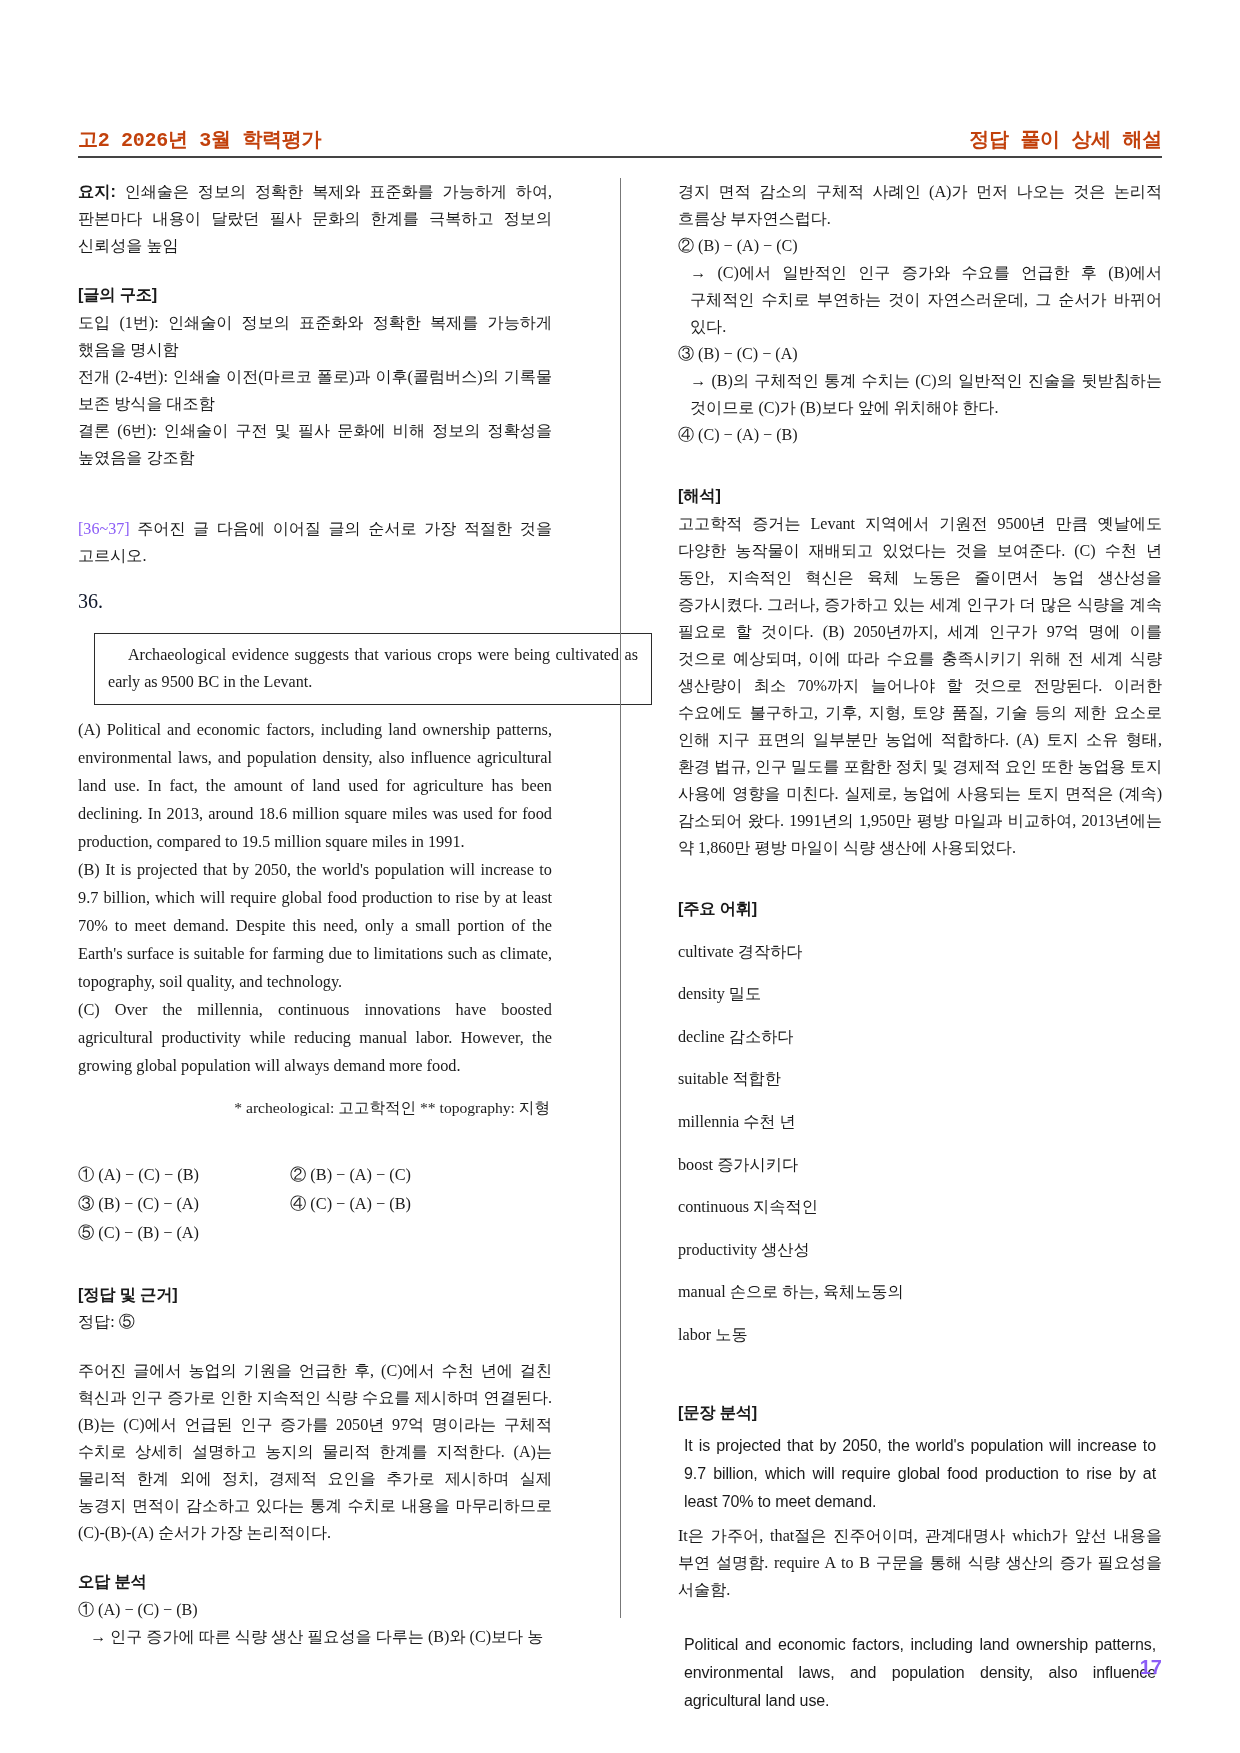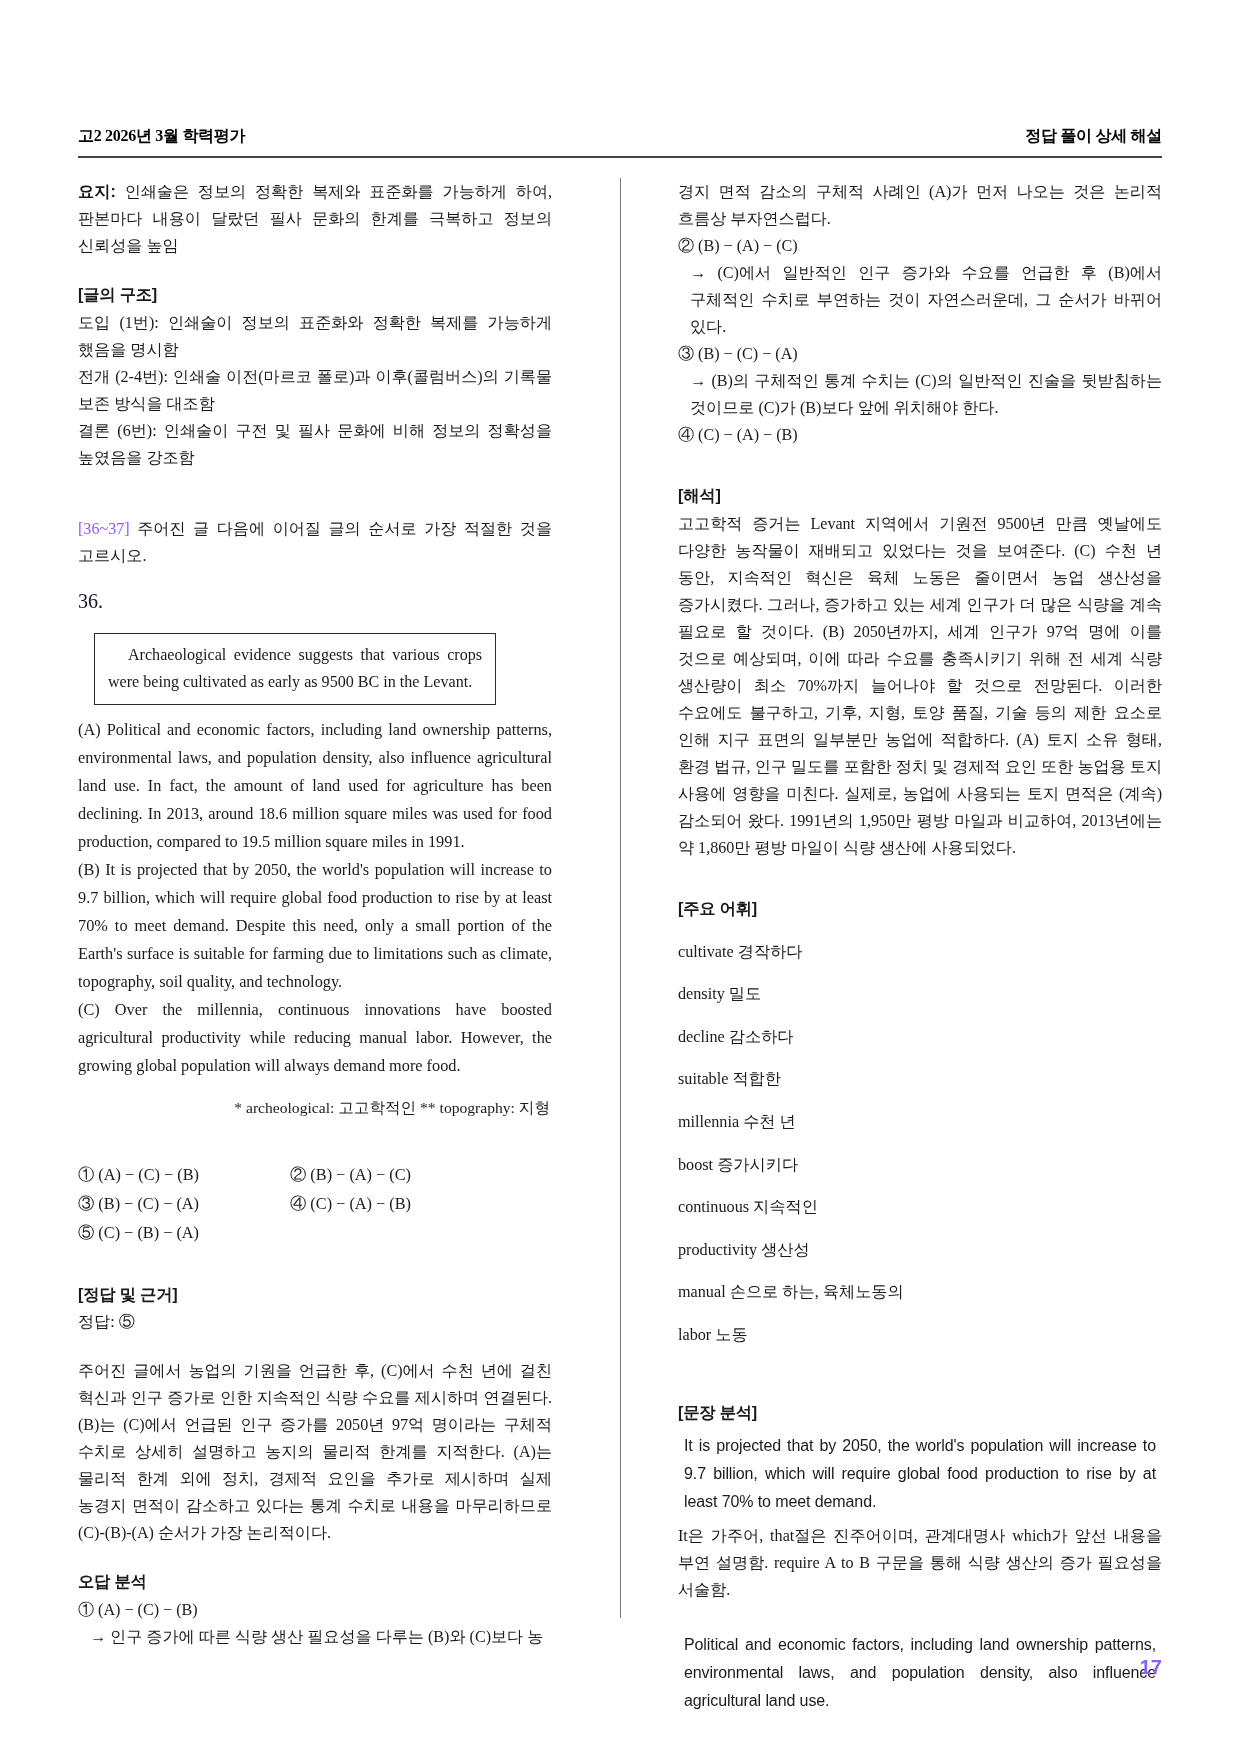--- a/index.html
+++ b/index.html
@@ -25,25 +25,25 @@
   .page-header {
     position: absolute;
     left: 78px;
     top: 126px;
     width: 1084px;
     display: flex;
     justify-content: space-between;
     align-items: flex-end;
   }
   .hdr-left, .hdr-right {
-    font-family: Liberation Serif, serif;
+    font-family: Liberation Mono, monospace;
     font-weight: bold;
-    font-size: 16px;
+    font-size: 20px;
     letter-spacing: -0.3px;
-    color: #000000;
+    color: #c2410c;
     white-space: nowrap;
   }
   .hdr-rule {
     position: absolute;
     left: 78px;
     top: 156px;
     width: 1084px;
     height: 2px;
     background: #444;
   }
@@ -127,21 +127,21 @@
     font-size: 20px;
     line-height: 1.2;
   }
 
   
   .passage-box {
     border: 1px solid #2b2b2b;
     padding: 7px 13px 8px 13px;
     margin: 11px 0 11px 16px;
     box-sizing: border-box;
-    width: 402px;
+    width: 558px;
   }
   .passage-box .en {
     text-indent: 20px;
     line-height: 1.7;
     font-size: 16.1px;
   }
 
   
   .choices {
     font-family: "Liberation Serif", "DejaVu Serif", serif;

